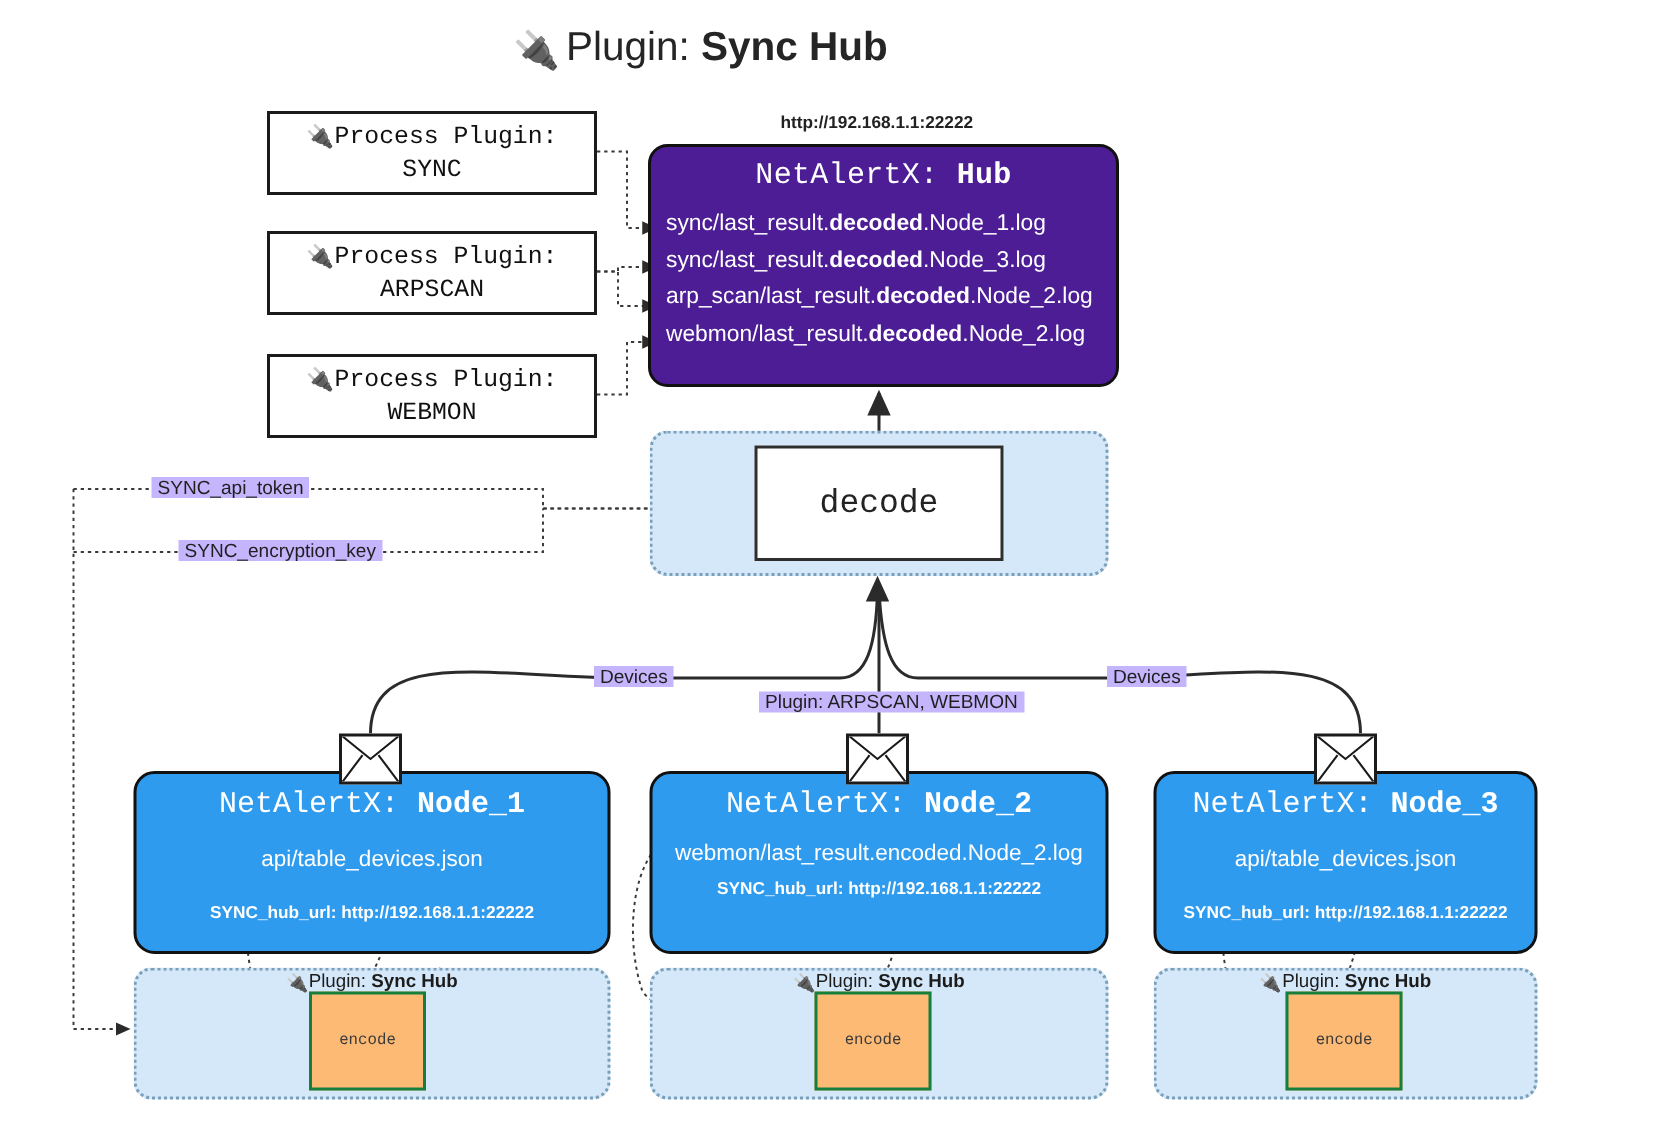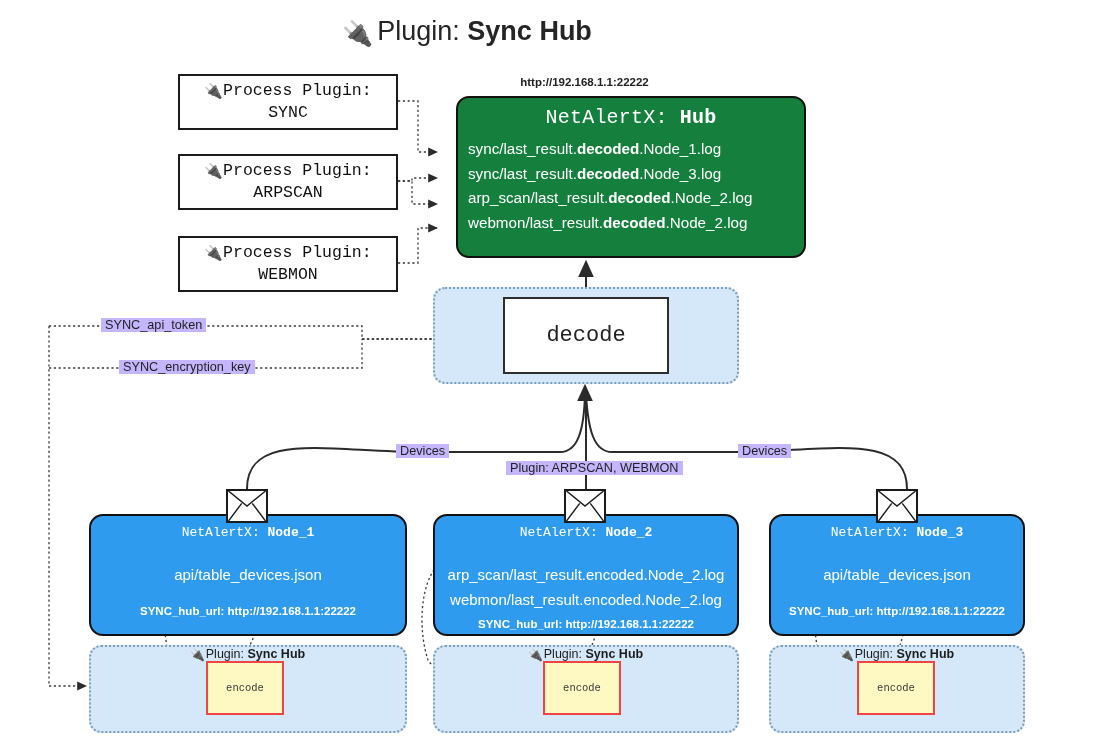--- a/index.html
+++ b/index.html
@@ -46,22 +46,22 @@
     display: flex; flex-direction: column;
     align-items: center; justify-content: center;
     color: #111;
   }
   .procbox .r1 { display: block; white-space: nowrap; }
   .procbox .r1 .plug { font-family: "DejaVu Sans", sans-serif; font-size: 15px; vertical-align: -1px;}
   .procbox .r2 { display: block; }
 
   
   #hub {
-    left: 456px; top: 96px; width: 350px; height: 162px;
-    background: #15803d;
+    left: 432px; top: 96px; width: 314px; height: 162px;
+    background: #4c1d95;
     border: 2.5px solid #111;
     border-radius: 13px;
     color: #ffffff;
     padding-top: 8px;
   }
   #hub .hubtitle {
     text-align: center;
     font-family: "Liberation Mono", "DejaVu Sans Mono", monospace;
     font-size: 20px;
     margin-bottom: 8px;
@@ -117,23 +117,23 @@
     z-index: 4;
     white-space: nowrap;
   }
   .bandlabel b { font-weight: bold; }
   .bandlabel .plug { font-size: 12px; vertical-align: -1px; }
   #bandlabel1 { left: 89px;  width: 318px; }
   #bandlabel2 { left: 433px; width: 306px; }
   #bandlabel3 { left: 769px; width: 256px; }
 
   .encbox {
-    width: 78px; height: 54px; top: 661px;
-    background: #fef9c3;
-    border: 2px solid #ef4444;
+    width: 78px; height: 66px; top: 661px;
+    background: #fdba74;
+    border: 2px solid #15803d;
     display: flex; align-items: center; justify-content: center;
     font-family: "Liberation Mono", "DejaVu Sans Mono", monospace;
     font-size: 10.5px;
     color: #3a3a3a;
     z-index: 4;
   }
   #encode1 { left: 206px; }
   #encode2 { left: 543px; }
   #encode3 { left: 857px; }
 
@@ -142,22 +142,22 @@
     background: #2f9bef;
     border: 2.5px solid #111;
     border-radius: 14px;
     color: #ffffff;
     top: 514px; height: 122px;
     padding-top: 9px;
     text-align: center;
   }
   .nodebox .ntitle {
     font-family: "Liberation Mono", "DejaVu Sans Mono", monospace;
-    font-size: 13px;
-    margin-bottom: 22px;
+    font-size: 20px;
+    margin-bottom: 8px;
   }
   .nodebox .ntitle b { font-weight: bold; }
   .nodebox .nline {
     font-size: 15px;
     line-height: 1.67;
     white-space: nowrap;
   }
   .nodebox .nfoot {
     font-size: 11.5px;
     font-weight: bold;
@@ -331,21 +331,20 @@
       <span>NetAlertX:</span> <b>Node_1</b>
     </div>
     <div class="nline">api/table_devices.json</div>
     <div class="nfoot">SYNC_hub_url: http://192.168.1.1:22222</div>
   </div>
 
   <div class="node nodebox" id="node2">
     <div class="ntitle">
       <span>NetAlertX:</span> <b>Node_2</b>
     </div>
-    <div class="nline">arp_scan/last_result.encoded.Node_2.log</div>
     <div class="nline">webmon/last_result.encoded.Node_2.log</div>
     <div class="nfoot">SYNC_hub_url: http://192.168.1.1:22222</div>
   </div>
 
   <div class="node nodebox" id="node3">
     <div class="ntitle">
       <span>NetAlertX:</span> <b>Node_3</b>
     </div>
     <div class="nline">api/table_devices.json</div>
     <div class="nfoot">SYNC_hub_url: http://192.168.1.1:22222</div>

